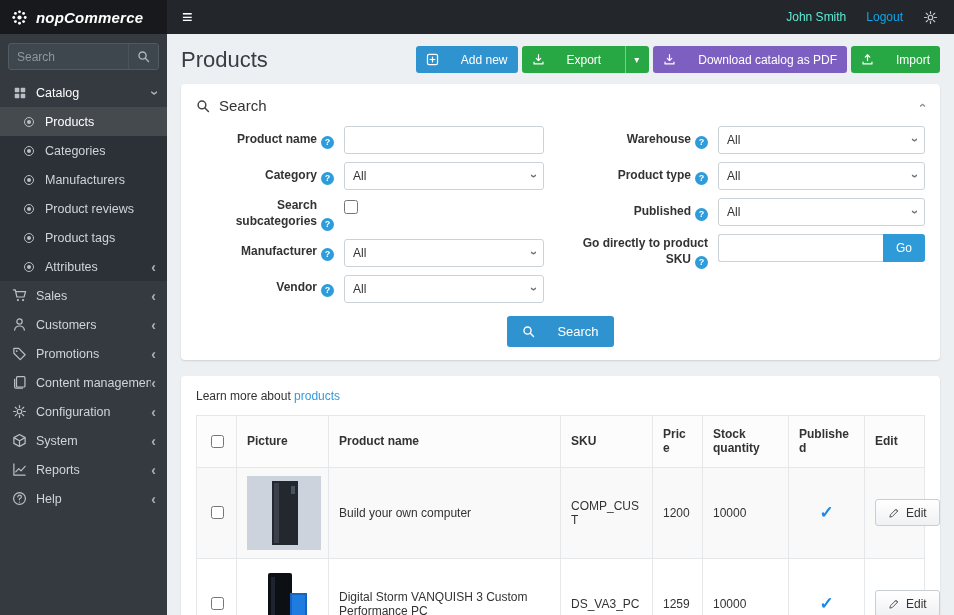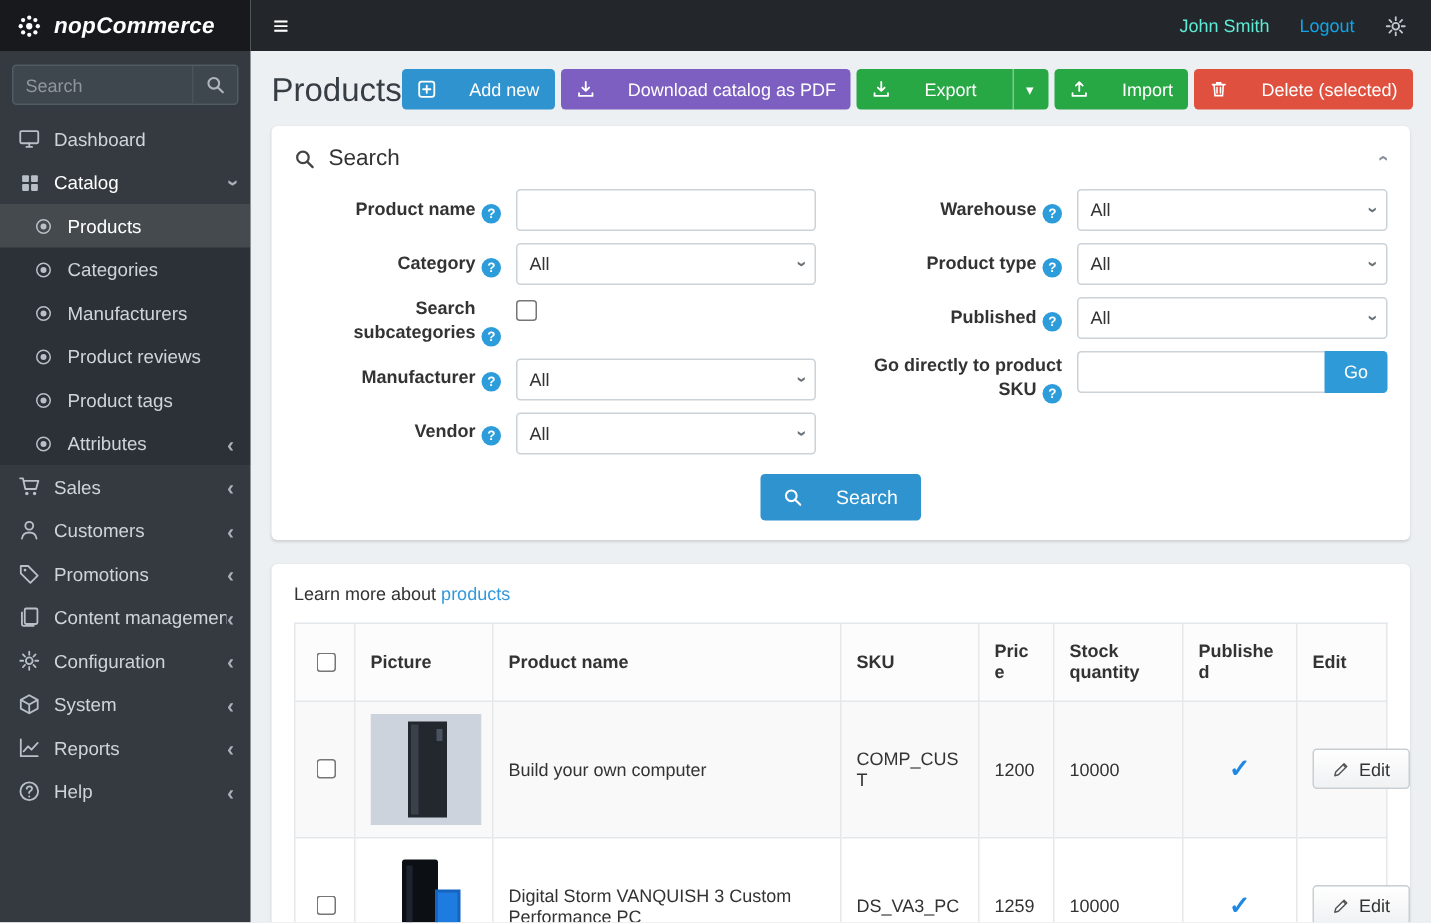--- a/index.html
+++ b/index.html
@@ -149,29 +149,20 @@
           <button class="sbtn">
             <svg width="13" height="13" viewBox="0 0 16 16" fill="none" stroke="currentColor" stroke-width="1.7" stroke-linecap="round">
               <circle cx="6.8" cy="6.8" r="4.4"></circle>
                 <path d="m10.2 10.2 4 4"></path>
             </svg>
           </button>
         </div>
       </div>
       <nav>
 
-        <div class="nav-item">
-          <span class="nicon">
-            <svg width="15" height="15" viewBox="0 0 16 16" fill="none" stroke="currentColor" stroke-width="1.3" stroke-linecap="round">
-                <rect x="1.6" y="2.6" width="12.8" height="8.6" rx="1"></rect>
-                <path d="M6 13.8h4M8 11.2v2.6"></path>
-              </svg>
-          </span>
-          <span class="nlabel">Dashboard</span>
-        </div>
 
         <div class="nav-item nav-parent-open">
           <span class="nicon">
             <svg width="14" height="14" viewBox="0 0 16 16">
                 <g fill="currentColor">
                   <rect x="2" y="2" width="5.2" height="5.2" rx="0.8"></rect>
                   <rect x="8.8" y="2" width="5.2" height="5.2" rx="0.8"></rect>
                   <rect x="2" y="8.8" width="5.2" height="5.2" rx="0.8"></rect>
                   <rect x="8.8" y="8.8" width="5.2" height="5.2" rx="0.8"></rect>
                 </g>
@@ -318,47 +309,41 @@
       <div class="page-head">
         <h1 class="title">Products</h1>
         <div class="actions">
           <button class="btn btn-blue">
             <svg width="13" height="13" viewBox="0 0 16 16" fill="none" stroke="#fff" stroke-width="1.5" stroke-linecap="round">
                 <rect x="1.8" y="1.8" width="12.4" height="12.4" rx="2"></rect>
                 <path d="M8 5v6M5 8h6"></path>
               </svg>
             <span>Add new</span>
           </button>
+          <button class="btn btn-green">
+            <svg width="13" height="13" viewBox="0 0 16 16" fill="none" stroke="#fff" stroke-width="1.5" stroke-linecap="round" stroke-linejoin="round">
+                <path d="M8 2v7.2M5.2 6.6 8 9.4l2.8-2.8"></path>
+                <path d="M2.5 11.2v2.3h11v-2.3"></path>
+              </svg>
+            <span>Export</span>
+            <span class="split">▾</span>
+          </button>
           <button class="btn btn-purple">
             <svg width="13" height="13" viewBox="0 0 16 16" fill="none" stroke="#fff" stroke-width="1.5" stroke-linecap="round" stroke-linejoin="round">
                 <path d="M8 2v7.2M5.2 6.6 8 9.4l2.8-2.8"></path>
                 <path d="M2.5 11.2v2.3h11v-2.3"></path>
               </svg>
             <span>Download catalog as PDF</span>
-          </button>
-          <button class="btn btn-green">
-            <svg width="13" height="13" viewBox="0 0 16 16" fill="none" stroke="#fff" stroke-width="1.5" stroke-linecap="round" stroke-linejoin="round">
-                <path d="M8 2v7.2M5.2 6.6 8 9.4l2.8-2.8"></path>
-                <path d="M2.5 11.2v2.3h11v-2.3"></path>
-              </svg>
-            <span>Export</span>
-            <span class="split">▾</span>
           </button>
           <button class="btn btn-green">
             <svg width="13" height="13" viewBox="0 0 16 16" fill="none" stroke="#fff" stroke-width="1.5" stroke-linecap="round" stroke-linejoin="round">
                 <path d="M8 9.4V2.2M5.2 5 8 2.2 10.8 5"></path>
                 <path d="M2.5 11.2v2.3h11v-2.3"></path>
               </svg>
             <span>Import</span>
-          </button>
-          <button class="btn btn-red">
-            <svg width="13" height="13" viewBox="0 0 16 16" fill="none" stroke="#fff" stroke-width="1.3" stroke-linecap="round">
-                <path d="M2.8 4.2h10.4M6.4 4.2V2.8h3.2v1.4M4.2 4.2l.7 9h6.2l.7-9M6.6 6.5v4.5M9.4 6.5v4.5"></path>
-              </svg>
-            <span>Delete (selected)</span>
           </button>
         </div>
       </div>
 
       <section class="card">
         <div class="panel-head">
           <svg width="14" height="14" viewBox="0 0 16 16" fill="none" stroke="#444" stroke-width="1.7" stroke-linecap="round">
               <circle cx="6.8" cy="6.8" r="4.4"></circle>
               <path d="m10.2 10.2 4 4"></path>
             </svg>

